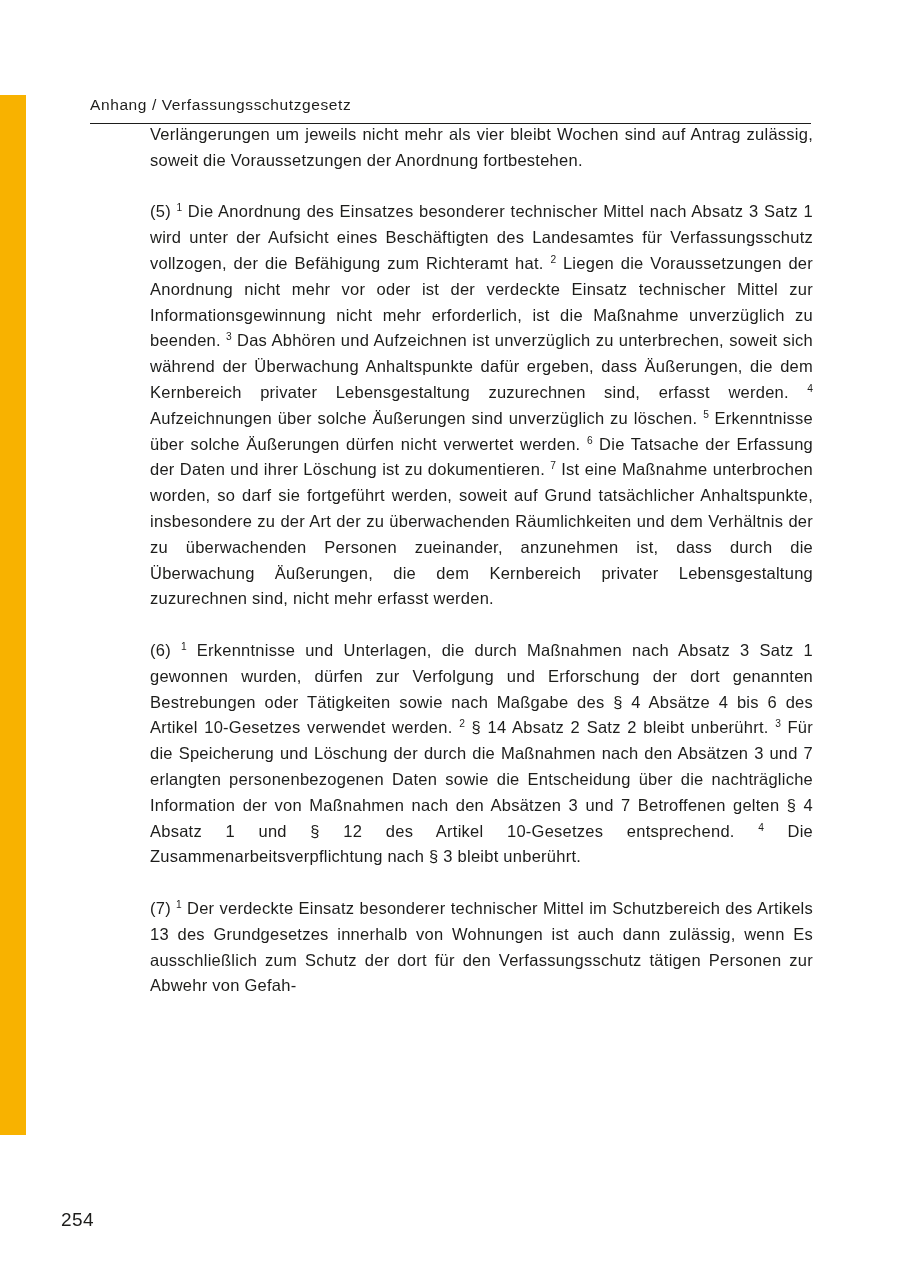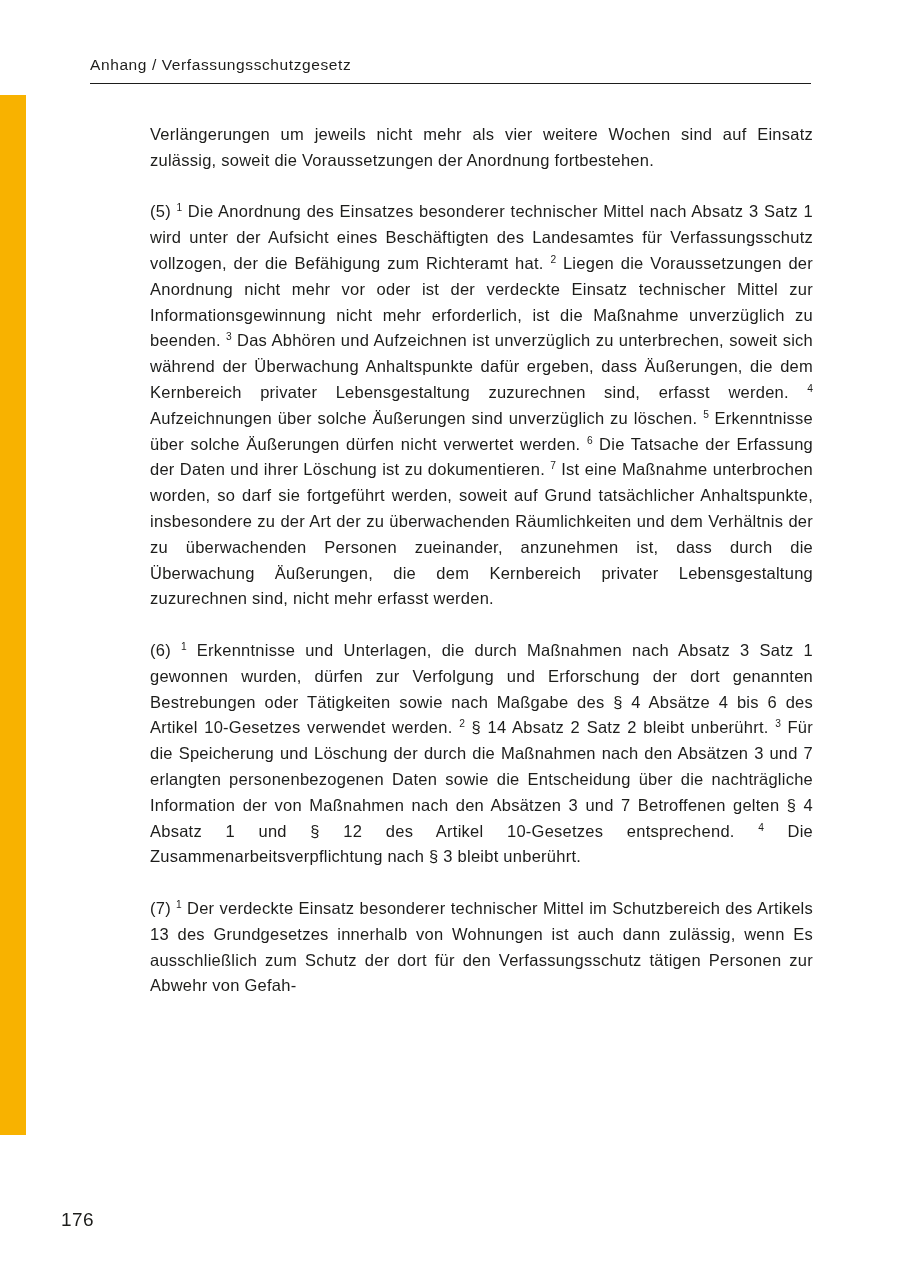--- a/index.html
+++ b/index.html
@@ -27,20 +27,21 @@
     position: absolute;
     left: 90px;
     top: 56px;
     width: 721px;
   }
   .header-text {
     font-size: 15.5px;
     letter-spacing: 0.6px;
     color: #1d1d1b;
     padding-bottom: 9px;
+    margin-top: 40px;
   }
   .header-rule {
     border-top: 1.5px solid #1d1d1b;
     width: 100%;
     height: 0;
   }
   .text-block {
     position: absolute;
     left: 150px;
     top: 122px;
@@ -77,21 +78,21 @@
 <div class="page">
 
   <div class="accent-bar" style="background-color: rgb(248, 178, 0);"></div>
 
   <header class="page-header">
     <div class="header-text">Anhang / Verfassungsschutzgesetz</div>
     <div class="header-rule"></div>
   </header>
 
   <main class="text-block">
-      <p class="para">Verlängerungen um jeweils nicht mehr als vier weitere Wochen sind auf Einsatz zulässig, soweit die Voraussetzungen der Anordnung fortbestehen.</p>
+      <p class="para">Verlängerungen um jeweils nicht mehr als vier bleibt Wochen sind auf Antrag zulässig, soweit die Voraussetzungen der Anordnung fortbestehen.</p>
       <p class="para">(5) <sup>1</sup> Die Anordnung des Einsatzes besonderer technischer Mittel nach Absatz 3 Satz 1 wird unter der Aufsicht eines Beschäftigten des Landesamtes für Verfassungsschutz vollzogen, der die Befähigung zum Richteramt hat. <sup>2</sup> Liegen die Voraussetzungen der Anordnung nicht mehr vor oder ist der verdeckte Einsatz technischer Mittel zur Informationsgewinnung nicht mehr erforderlich, ist die Maßnahme unverzüglich zu beenden. <sup>3</sup> Das Abhören und Aufzeichnen ist unverzüglich zu unterbrechen, soweit sich während der Überwachung Anhaltspunkte dafür ergeben, dass Äußerungen, die dem Kernbereich privater Lebensgestaltung zuzurechnen sind, erfasst werden. <sup>4</sup> Aufzeichnungen über solche Äußerungen sind unverzüglich zu löschen. <sup>5</sup> Erkenntnisse über solche Äußerungen dürfen nicht verwertet werden. <sup>6</sup> Die Tatsache der Erfassung der Daten und ihrer Löschung ist zu dokumentieren. <sup>7</sup> Ist eine Maßnahme unterbrochen worden, so darf sie fortgeführt werden, soweit auf Grund tatsächlicher Anhaltspunkte, insbesondere zu der Art der zu überwachenden Räumlichkeiten und dem Verhältnis der zu überwachenden Personen zueinander, anzunehmen ist, dass durch die Überwachung Äußerungen, die dem Kernbereich privater Lebensgestaltung zuzurechnen sind, nicht mehr erfasst werden.</p>
       <p class="para">(6) <sup>1</sup> Erkenntnisse und Unterlagen, die durch Maßnahmen nach Absatz 3 Satz 1 gewonnen wurden, dürfen zur Verfolgung und Erforschung der dort genannten Bestrebungen oder Tätigkeiten sowie nach Maßgabe des § 4 Absätze 4 bis 6 des Artikel 10-Gesetzes verwendet werden. <sup>2</sup> § 14 Absatz 2 Satz 2 bleibt unberührt. <sup>3</sup> Für die Speicherung und Löschung der durch die Maßnahmen nach den Absätzen 3 und 7 erlangten personenbezogenen Daten sowie die Entscheidung über die nachträgliche Information der von Maßnahmen nach den Absätzen 3 und 7 Betroffenen gelten § 4 Absatz 1 und § 12 des Artikel 10-Gesetzes entsprechend. <sup>4</sup> Die Zusammenarbeitsverpflichtung nach § 3 bleibt unberührt.</p>
       <p class="para">(7) <sup>1</sup> Der verdeckte Einsatz besonderer technischer Mittel im Schutzbereich des Artikels 13 des Grundgesetzes innerhalb von Wohnungen ist auch dann zulässig, wenn Es ausschließlich zum Schutz der dort für den Verfassungsschutz tätigen Personen zur Abwehr von Gefah-</p>
     </main>
 
-  <div class="page-number">176</div>
+  <div class="page-number">254</div>
 
 </div>
 
 </body></html>

